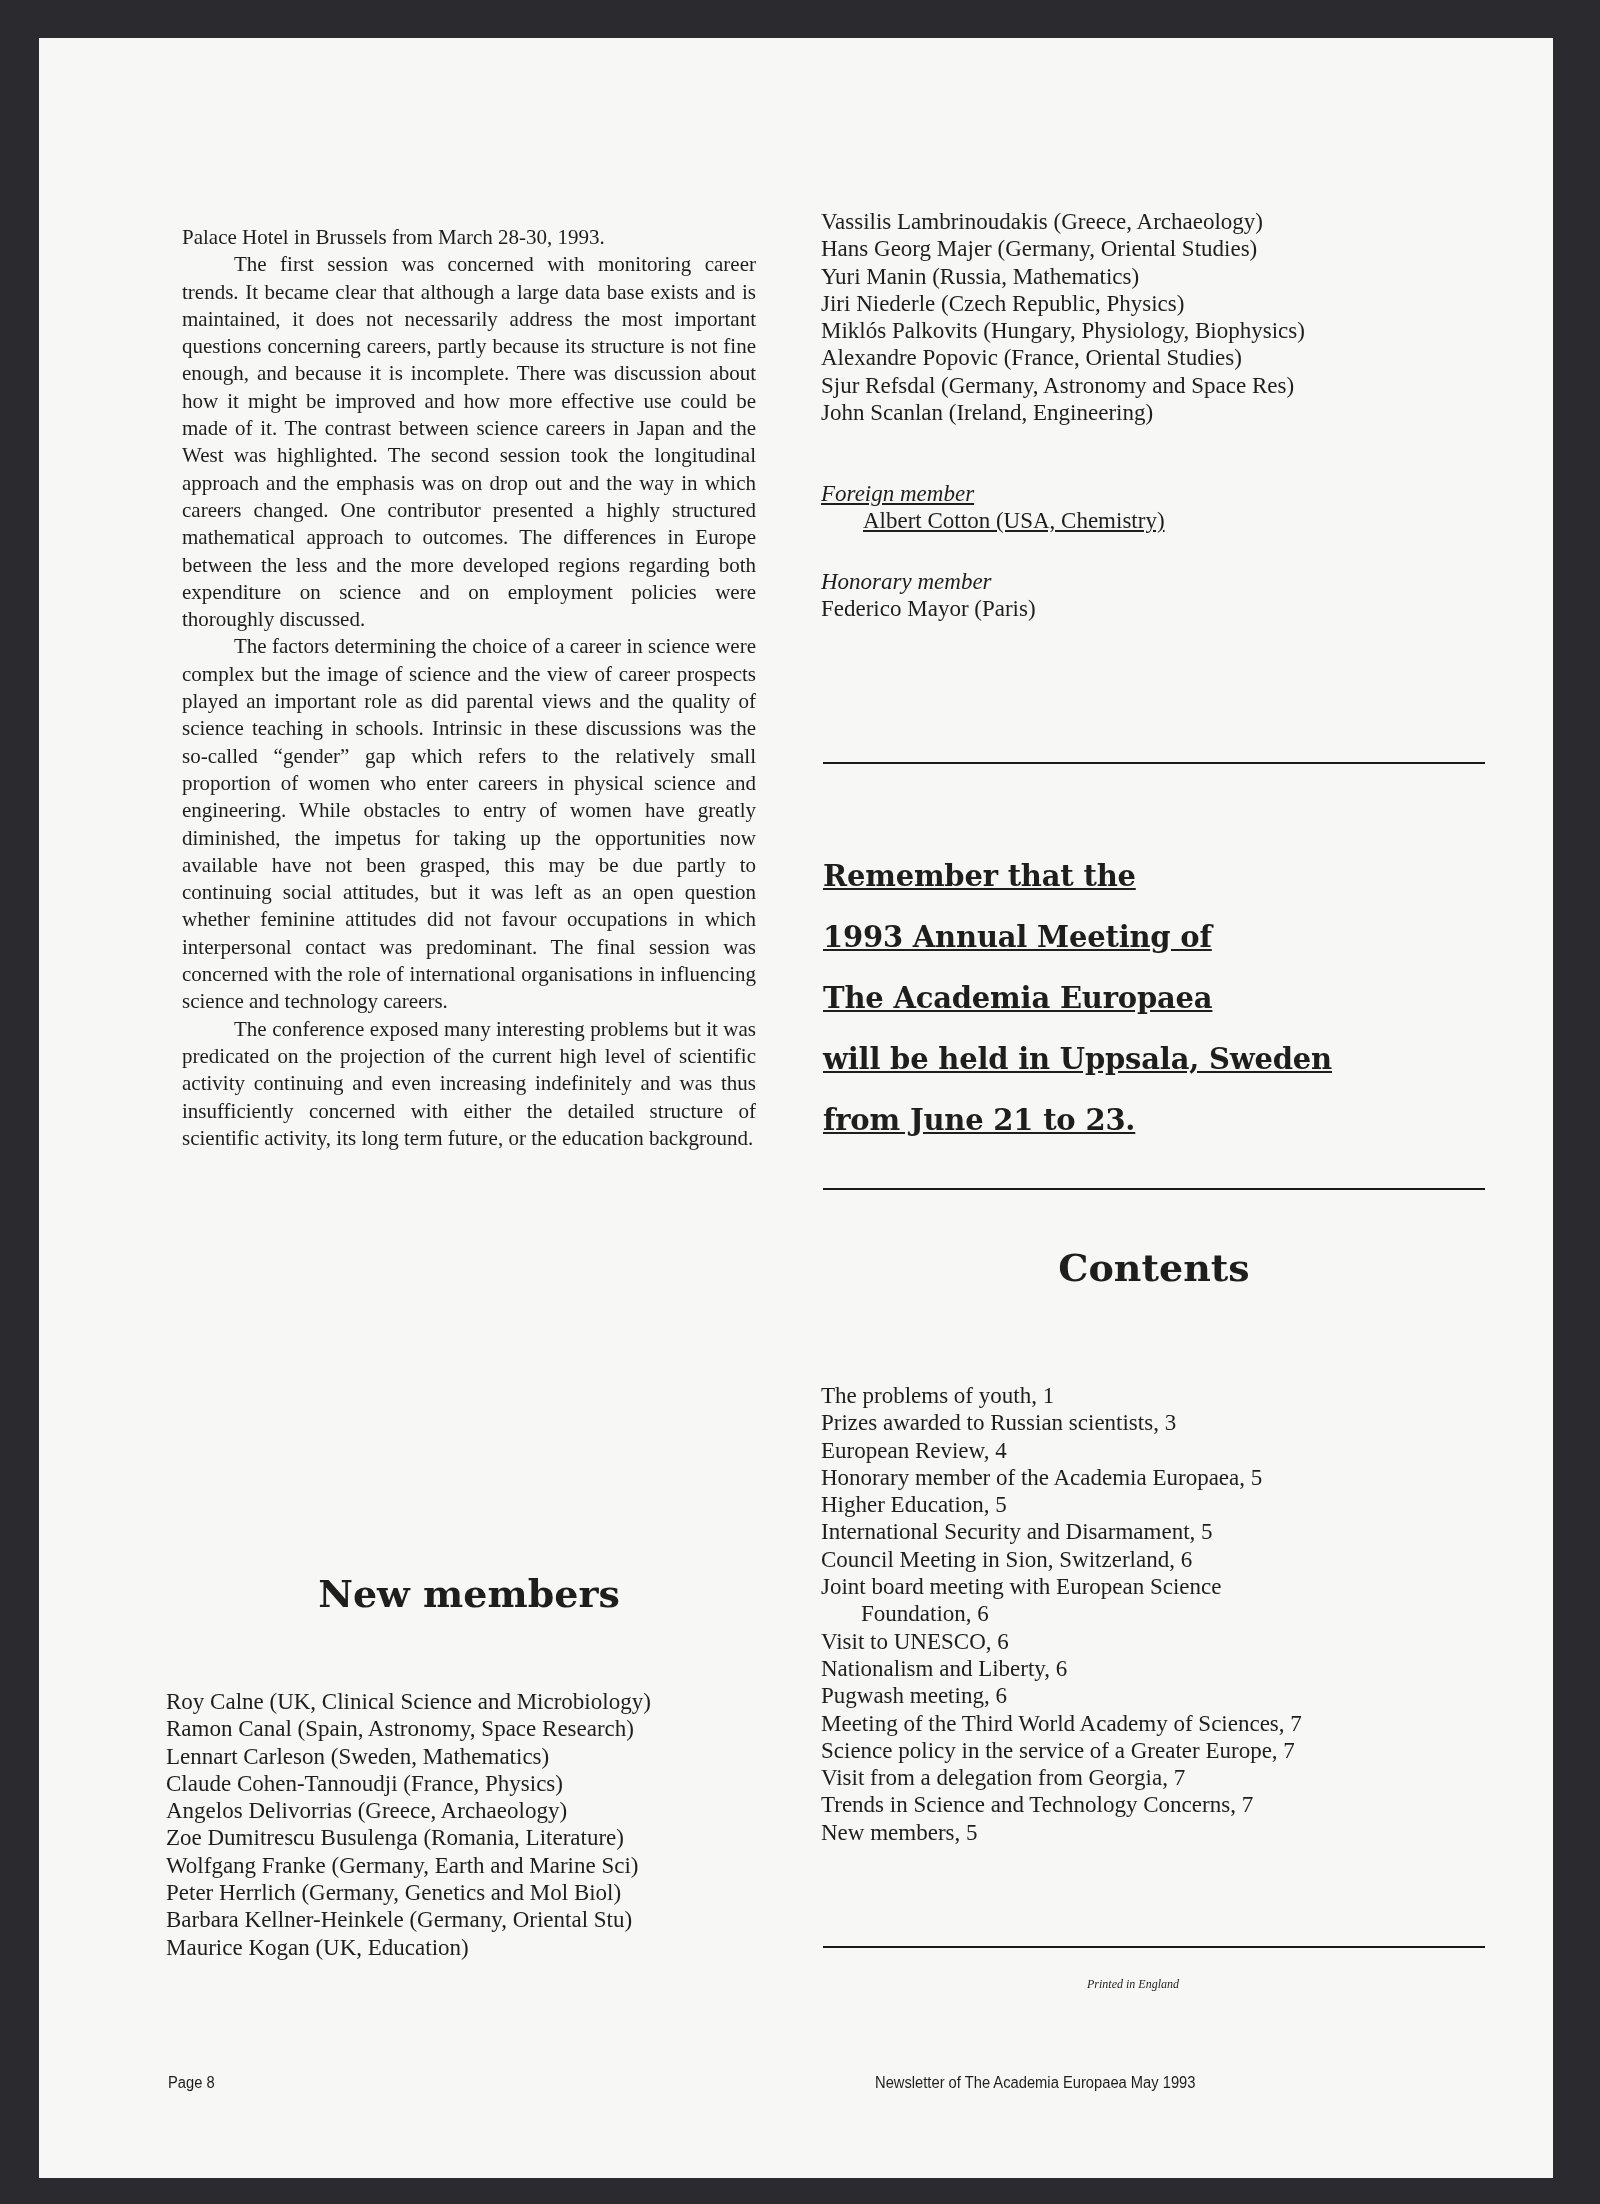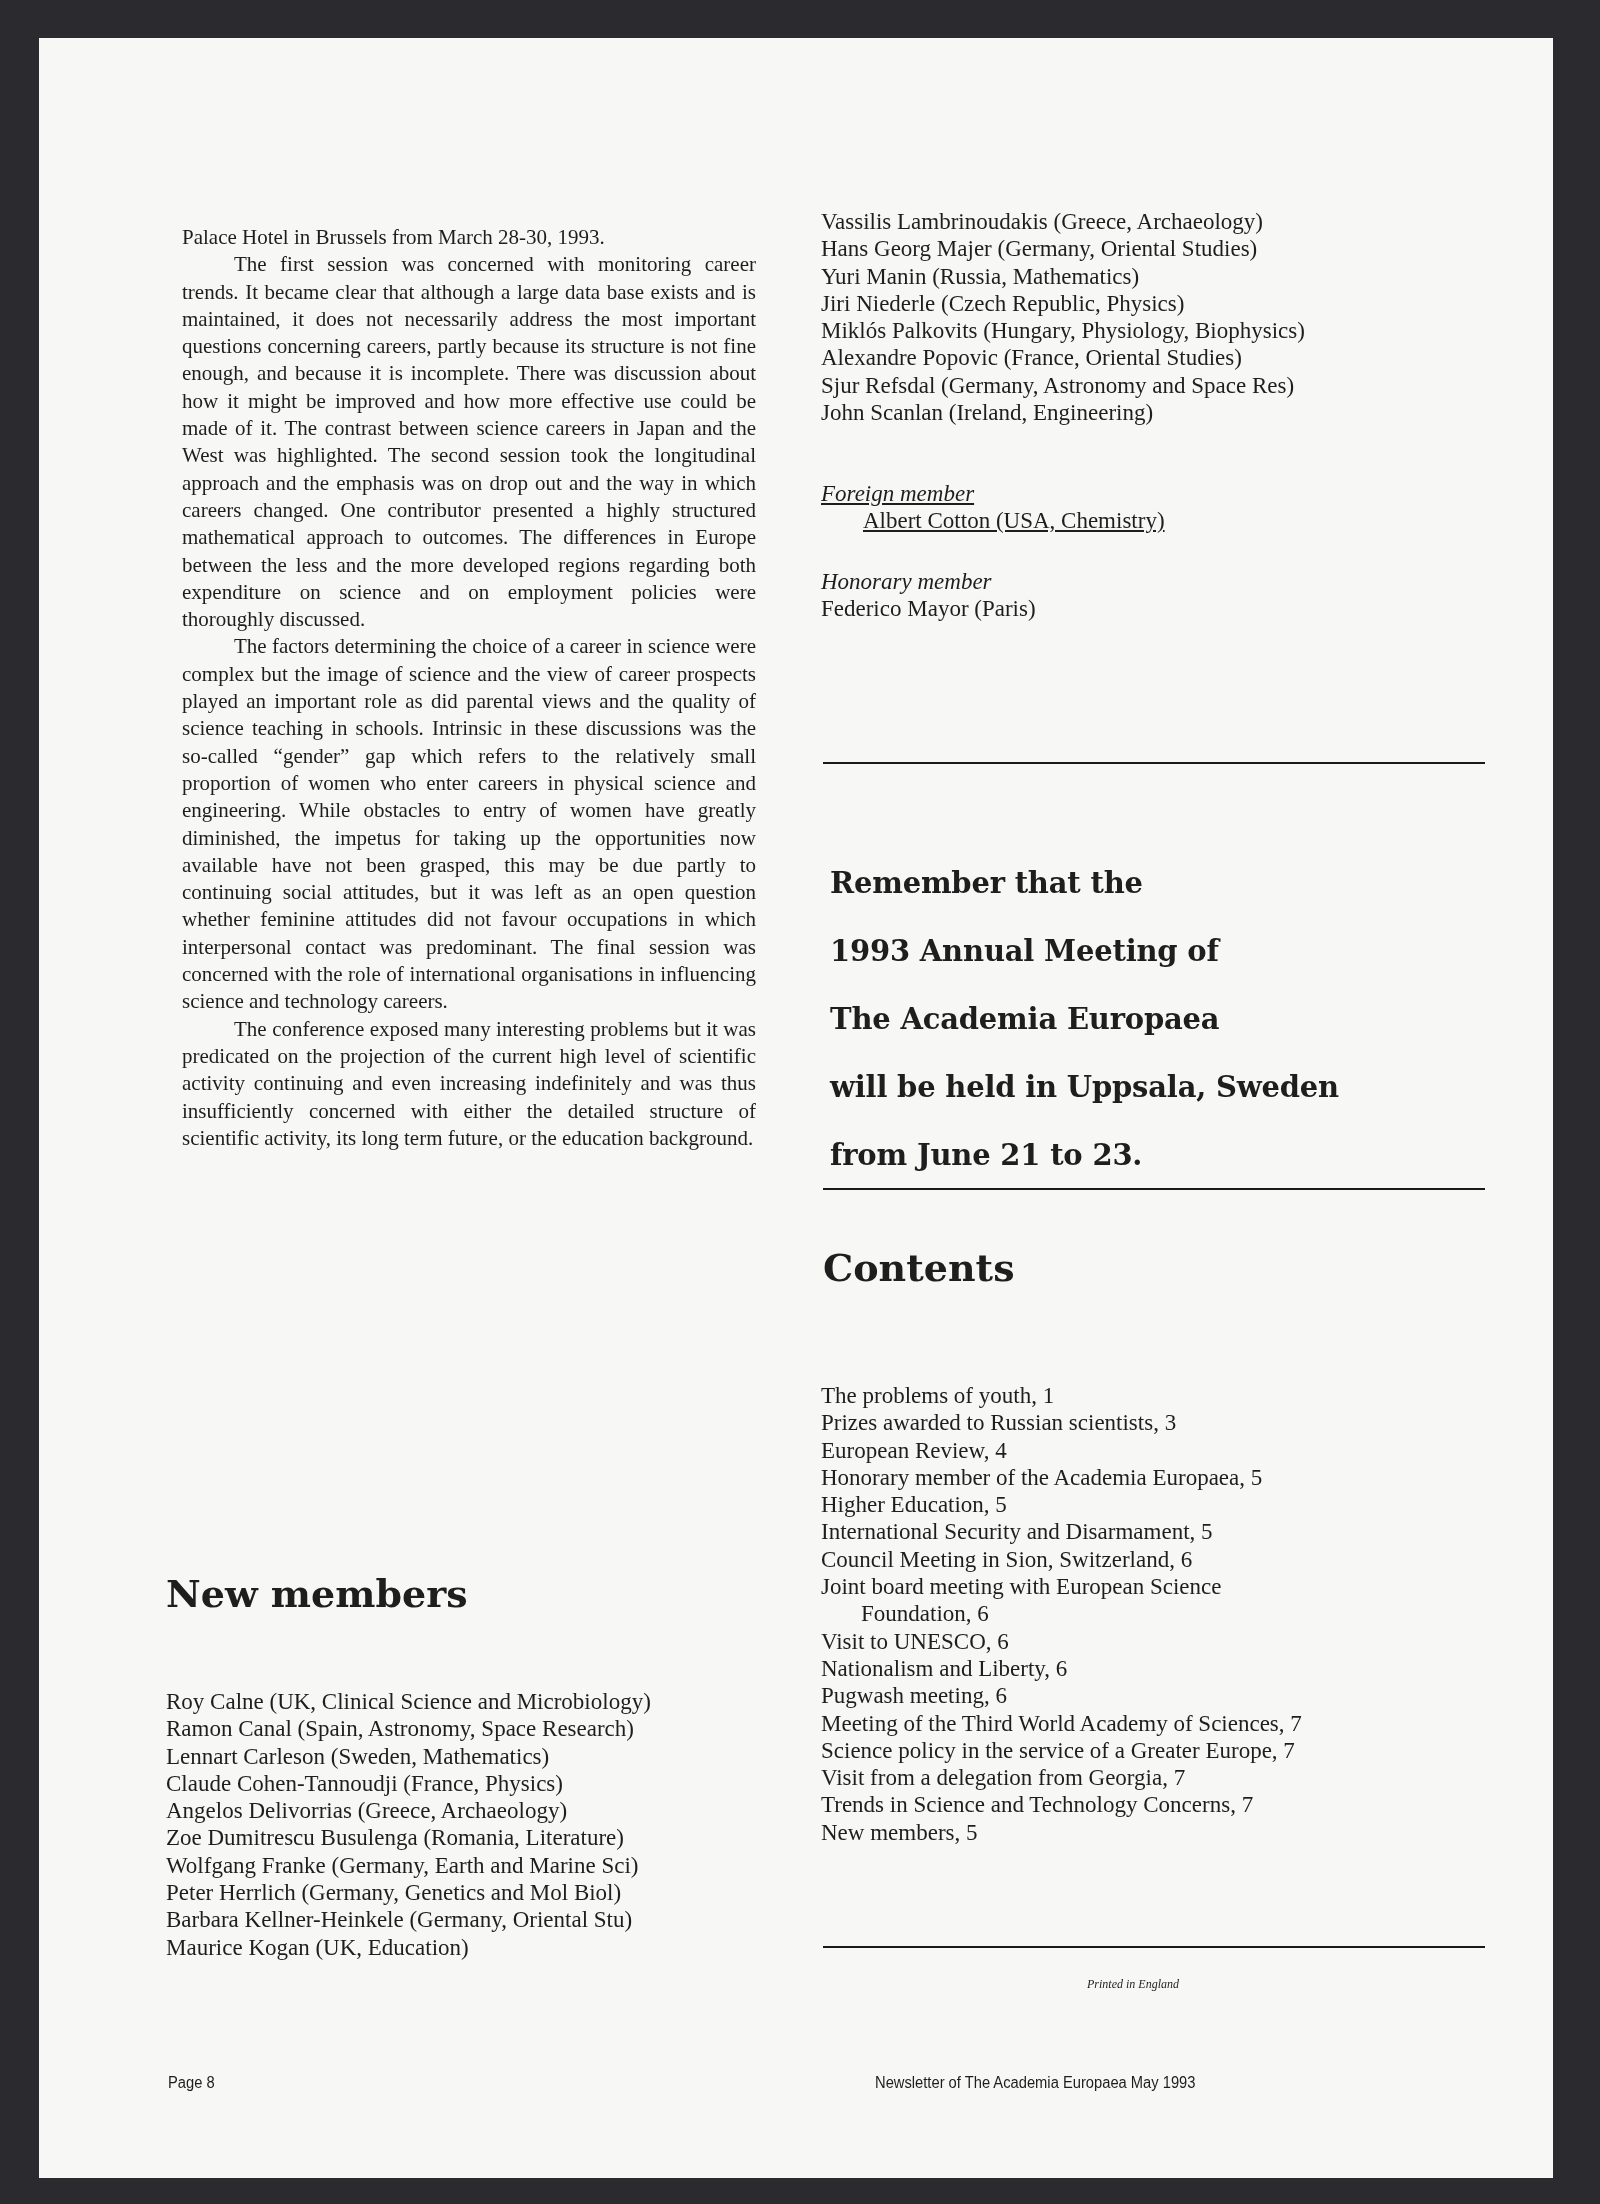--- a/index.html
+++ b/index.html
@@ -47,30 +47,31 @@
     margin: 0;
     padding: 0;
     font-size: 23px;
     line-height: 27.3px;
   }
   .line-list li { white-space: nowrap; }
   .line-list li.wrap-indent { padding-left: 40px; }
   .section-head {
     font-family: "DejaVu Serif", "Liberation Serif", serif;
     font-weight: bold;
-    text-align: left;
+    text-align: center;
     margin: 0;
   }
   .announce {
     font-family: "DejaVu Serif", "Liberation Serif", serif;
     font-weight: bold;
     font-size: 29px;
     line-height: 61px;
-    margin: 7px;
+    margin: 0;
     letter-spacing: -0.2px;
+    text-decoration: underline;
   }
   .rule {
     position: absolute;
     height: 2px;
     background: #1a1a1a;
   }
   .italic-label {
     font-style: italic;
     font-size: 23px;
     line-height: 27px;

